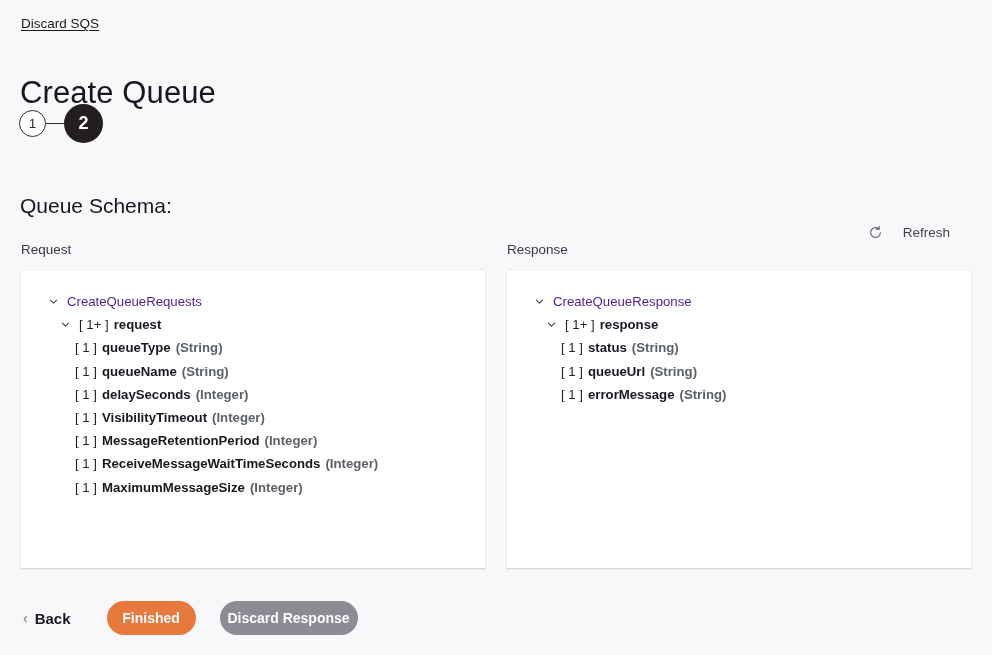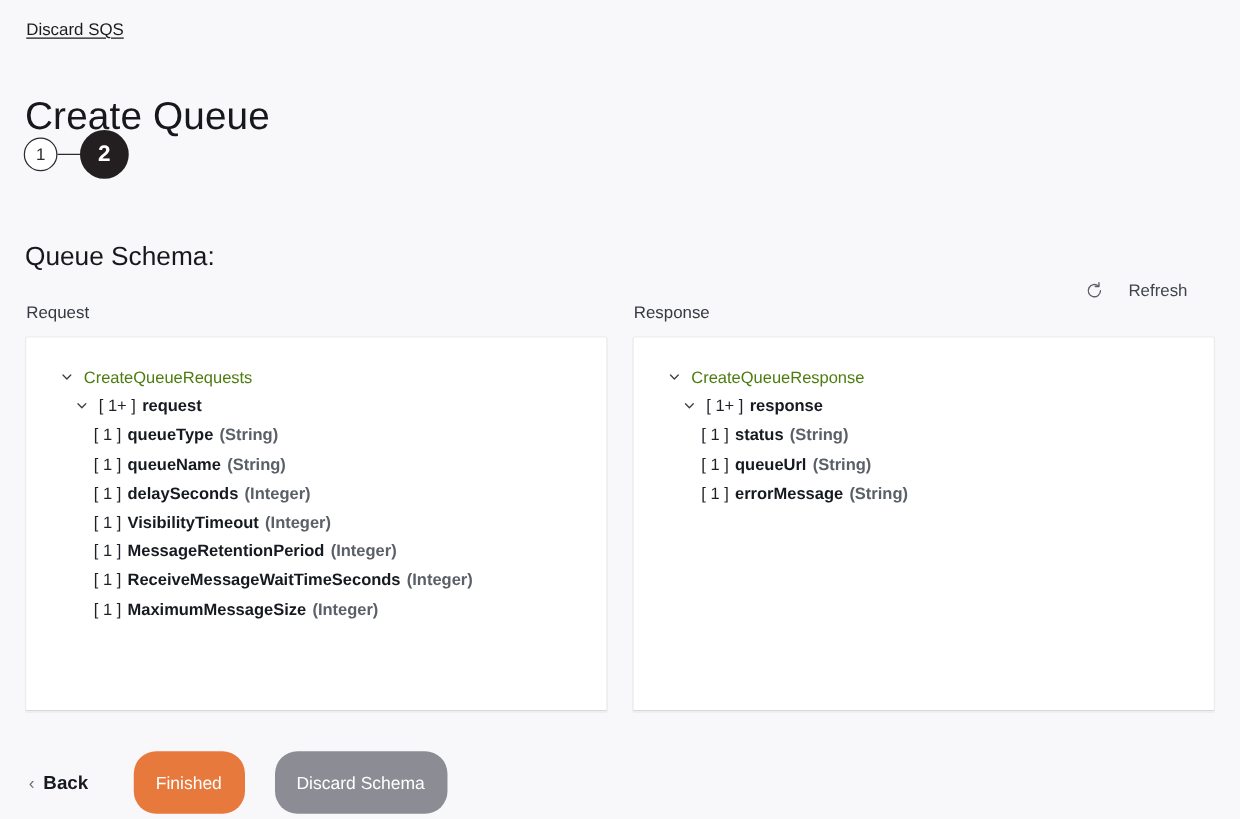--- a/index.html
+++ b/index.html
@@ -153,21 +153,21 @@
     width: 13px;
     min-width: 13px;
     display: inline-flex;
     align-items: center;
     justify-content: center;
     margin-right: 7px;
     cursor: pointer;
   }
   .chev svg { display: block; }
 
-  .node-plain { color: #4d7c0f; font-weight: 400; }
+  .node-plain { color: #4c1d95; font-weight: 400; }
   .card { color: #1d2026; font-weight: 400; margin-right: 5px; }
   .field { color: #16191f; font-weight: 700; }
   .ftype { color: #5b6068; font-weight: 700; margin-left: 5px; }
 
   
   .footer {
     position: absolute;
     left: 21px;
     top: 601px;
     display: flex;
@@ -187,23 +187,23 @@
     padding: 4px 2px;
   }
   .back-chev { color: #6a6f76; font-size: 14px; font-weight: 400; line-height: 1; }
 
   .pill {
     border: none;
     border-radius: 18px;
     cursor: pointer;
     font-family: "Liberation Sans", sans-serif;
     font-size: 14px;
-    font-weight: 400;
+    font-weight: 700;
     color: #ffffff;
-    height: 50px;
+    height: 34px;
     display: inline-flex;
     align-items: center;
     justify-content: center;
   }
   .pill.primary { background: #e8793c; width: 89px; margin-left: 34px; }
   .pill.secondary { background: #8c8c94; width: 138px; margin-left: 24px; }
 </style>
 </head>
 <body>
 
@@ -344,14 +344,14 @@
   </div>
 
 </div>
 
 <div class="footer">
   <button class="back-btn">
     <span class="back-chev">‹</span>
     <span>Back</span>
   </button>
   <button class="pill primary">Finished</button>
-  <button class="pill secondary">Discard Schema</button>
+  <button class="pill secondary">Discard Response</button>
 </div>
 
 </body></html>

